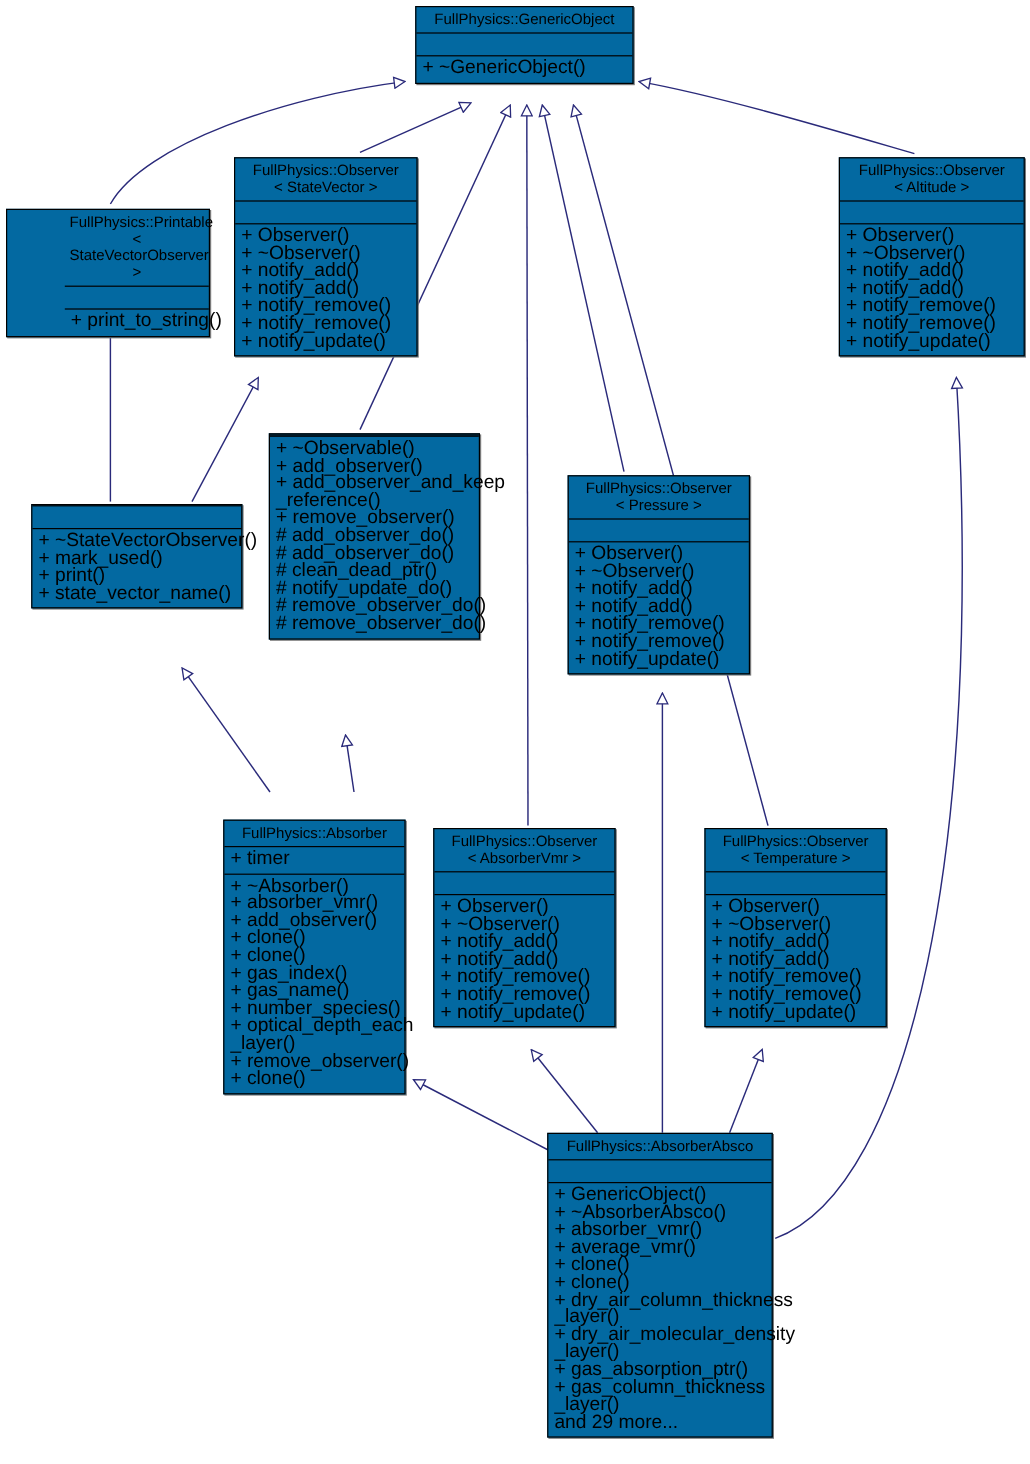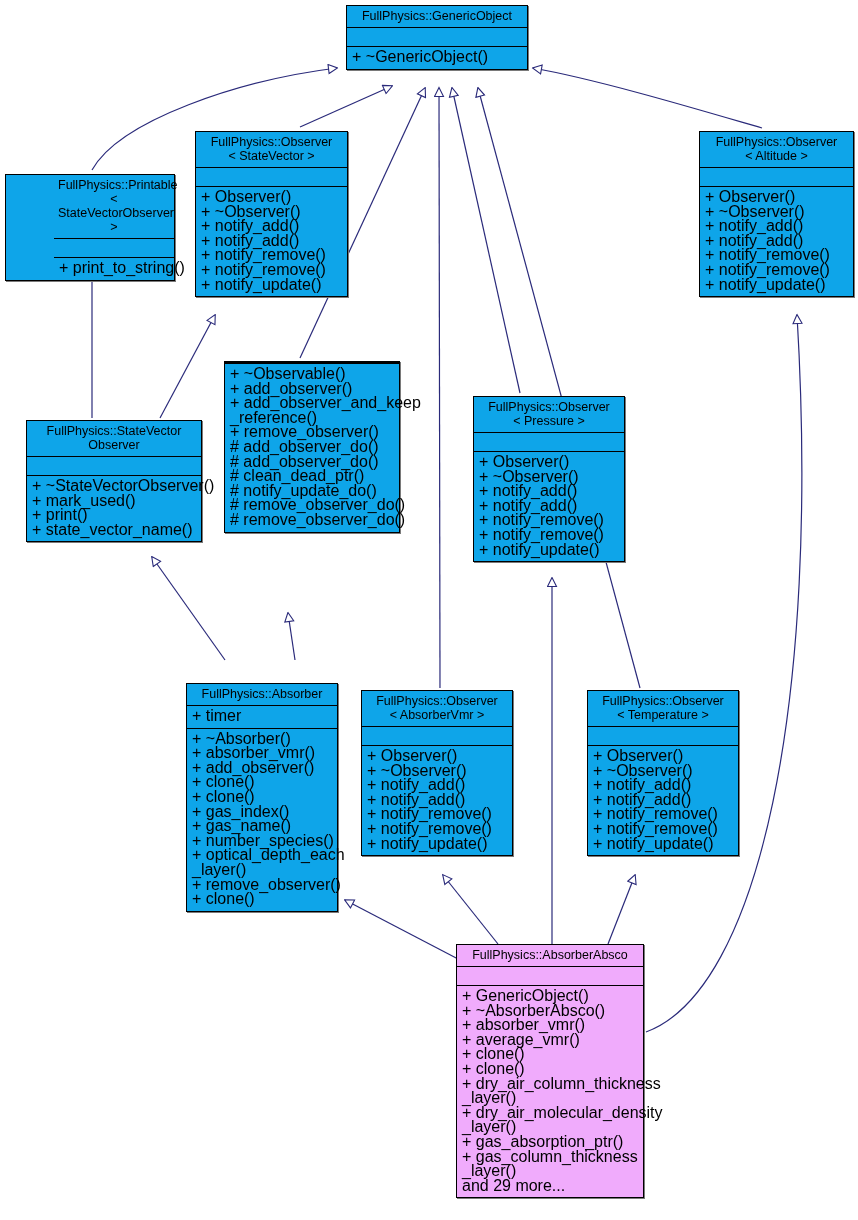--- a/index.html
+++ b/index.html
@@ -1,21 +1,21 @@
 <!DOCTYPE html>
 <html><head>
 <meta charset="utf-8">
 <style>
   html,body{margin:0;padding:0;background:#ffffff;}
   body{font-family:"Liberation Sans","DejaVu Sans",sans-serif;}
   #canvas{position:relative;width:858px;height:1220px;background:#ffffff;overflow:hidden;}
   svg.edges{position:absolute;left:0;top:0;width:858px;height:1220px;pointer-events:none;}
-  .node{position:absolute;box-sizing:border-box;border:1px solid #000000;background:#0ea5e9;
+  .node{position:absolute;box-sizing:border-box;border:1px solid #000000;background:#0369a1;
         box-shadow:1px 1px 0 0 #7a7a7a;}
-  .node.highlight{background:#f0abfc;}
+  .node.highlight{background:#0369a1;}
   .node .title{padding:3px 4px 4px 4px;text-align:center;font-size:12.5px;line-height:14px;color:#000;}
   .node .sep{height:1px;background:#000;}
   .node .attrs,.node .ops{padding:3px 5px 4px 5px;font-size:16px;line-height:14.6px;color:#000;}
   .node .attrs.empty{height:18px;padding:0;}
   .node .row{white-space:pre;}
 </style>
 </head>
 <body>
 
 <div id="canvas">
@@ -135,24 +135,20 @@
       <div class="row"># add_observer_do()</div>
       <div class="row"># add_observer_do()</div>
       <div class="row"># clean_dead_ptr()</div>
       <div class="row"># notify_update_do()</div>
       <div class="row"># remove_observer_do()</div>
       <div class="row"># remove_observer_do()</div>
     </div>
   </div>
 
   <div class="node" style="left:26px;top:420px;width:176px;">
-    <div class="title">
-      <div>FullPhysics::StateVector</div>
-      <div>Observer</div>
-    </div>
     <div class="sep"></div>
     <div class="attrs empty"></div>
     <div class="sep"></div>
     <div class="ops">
       <div class="row">+ ~StateVectorObserver()</div>
       <div class="row">+ mark_used()</div>
       <div class="row">+ print()</div>
       <div class="row">+ state_vector_name()</div>
     </div>
   </div>

